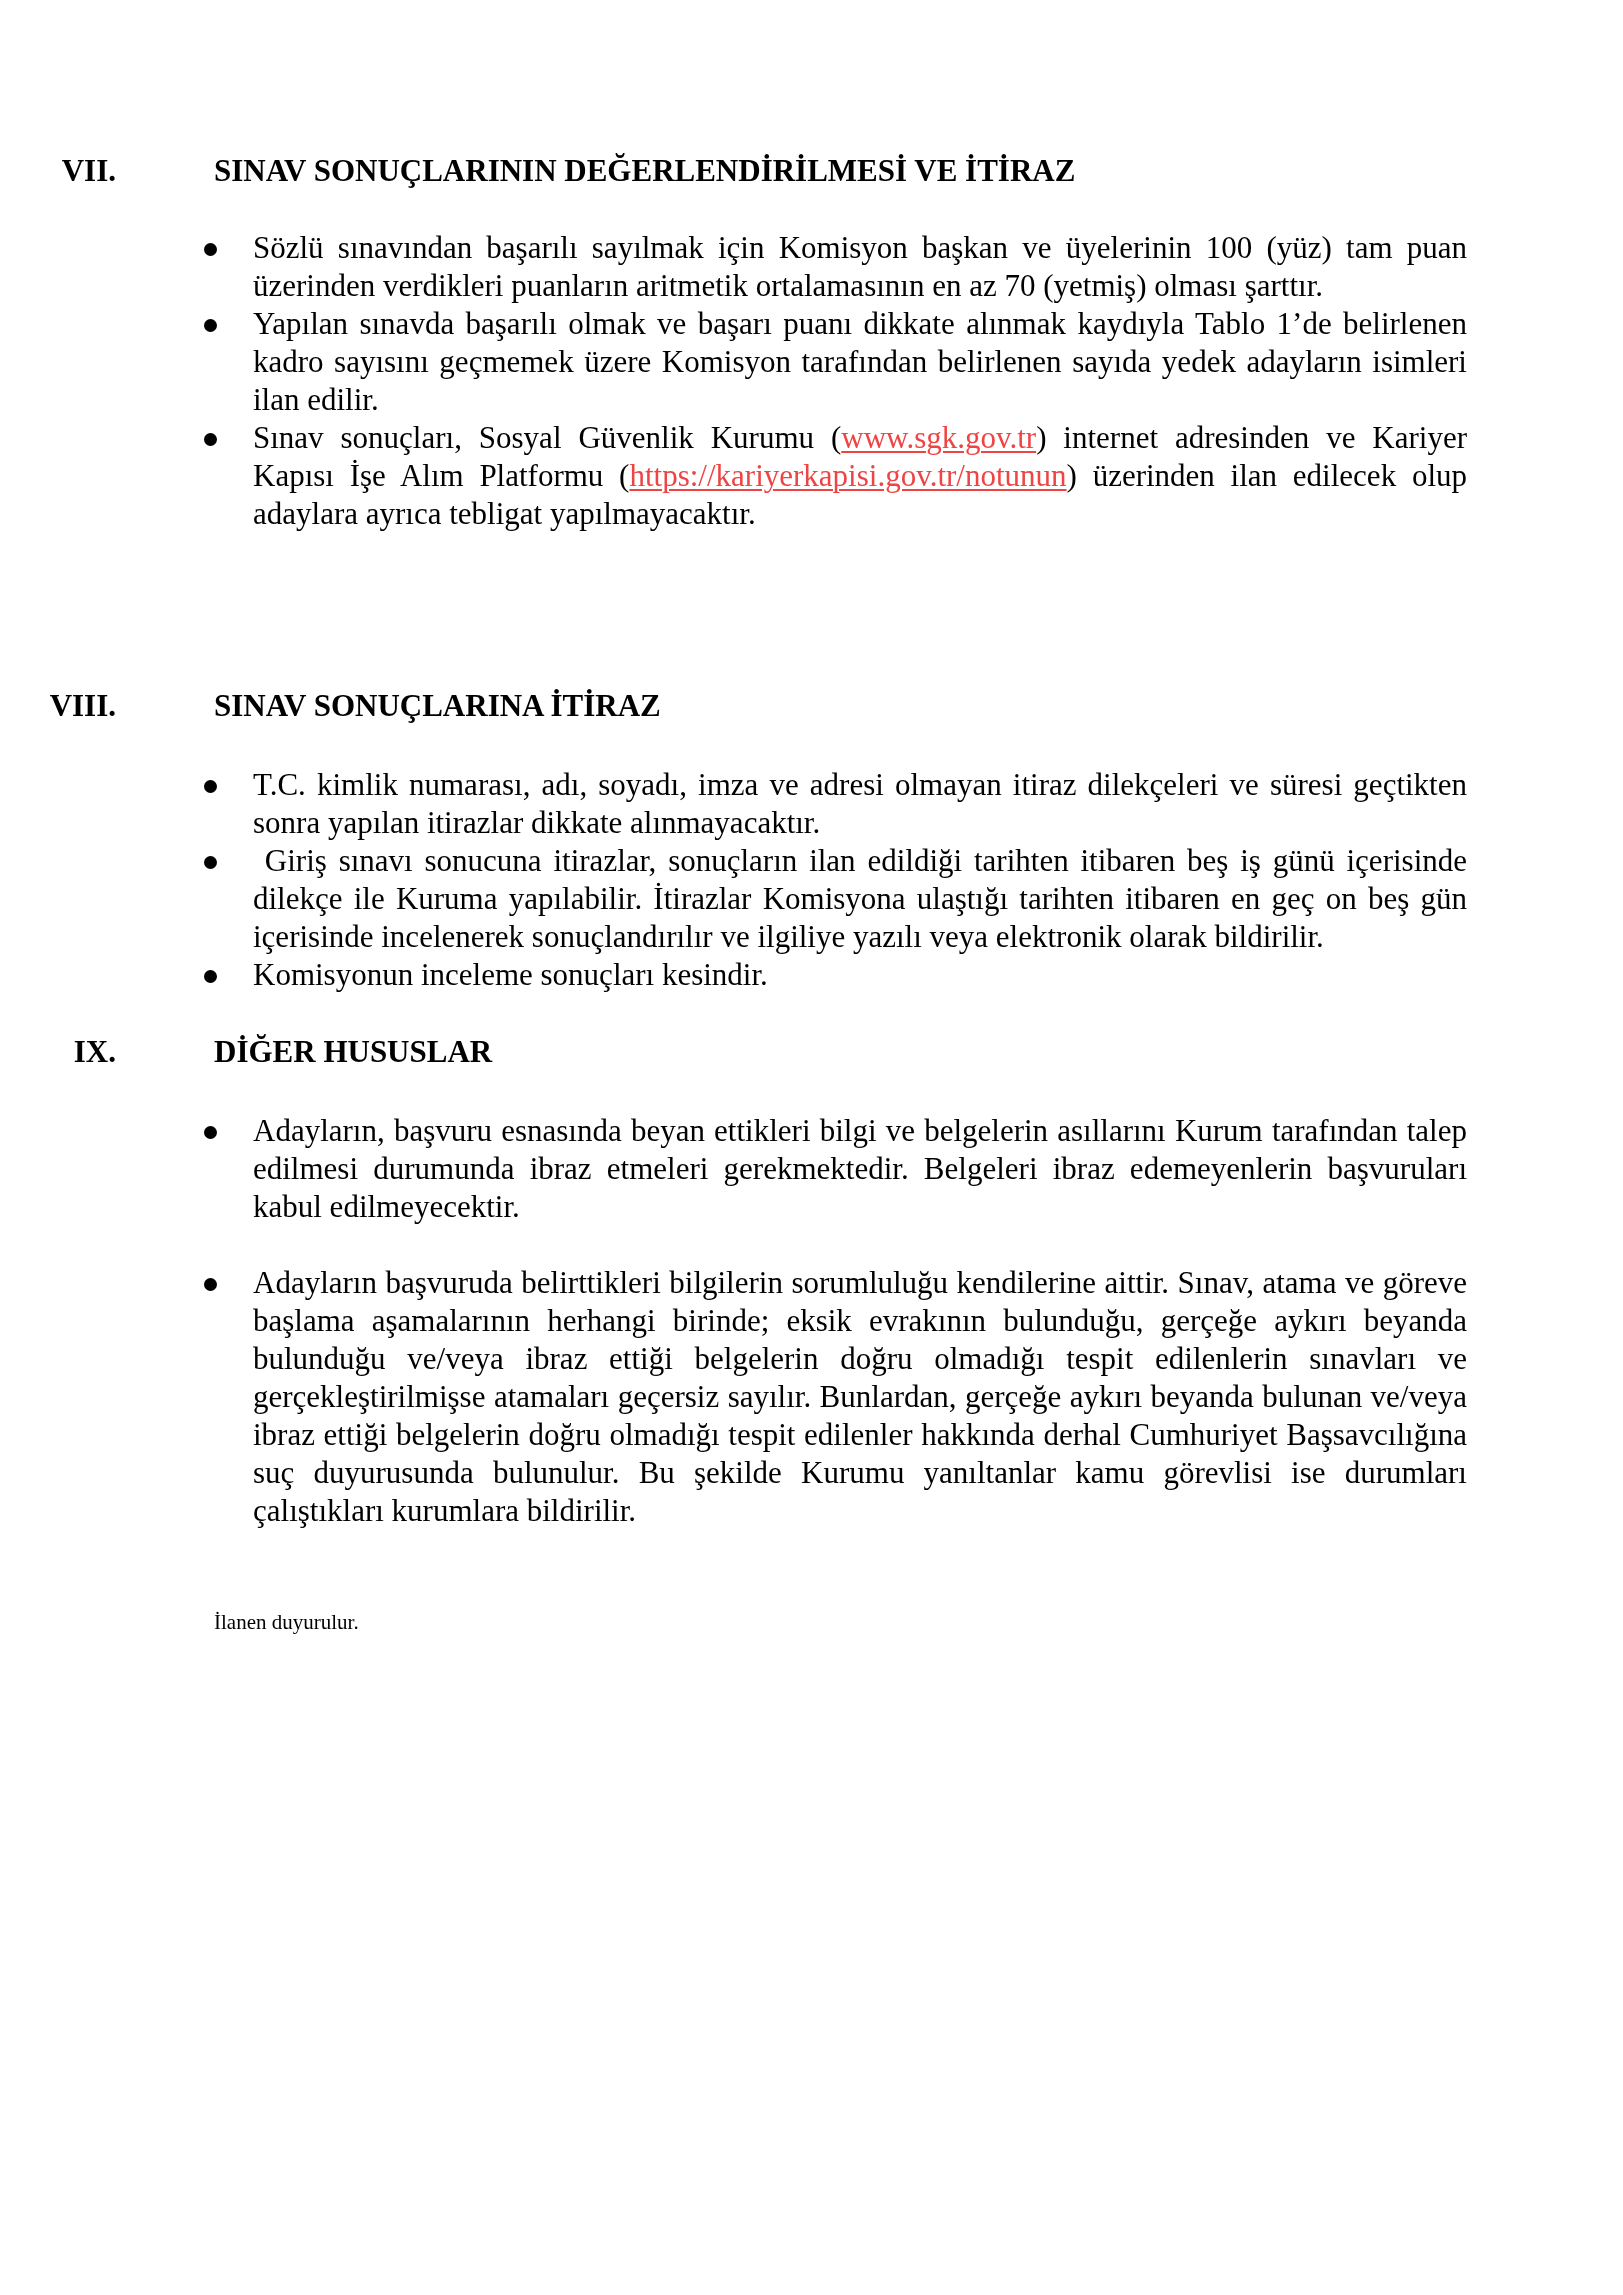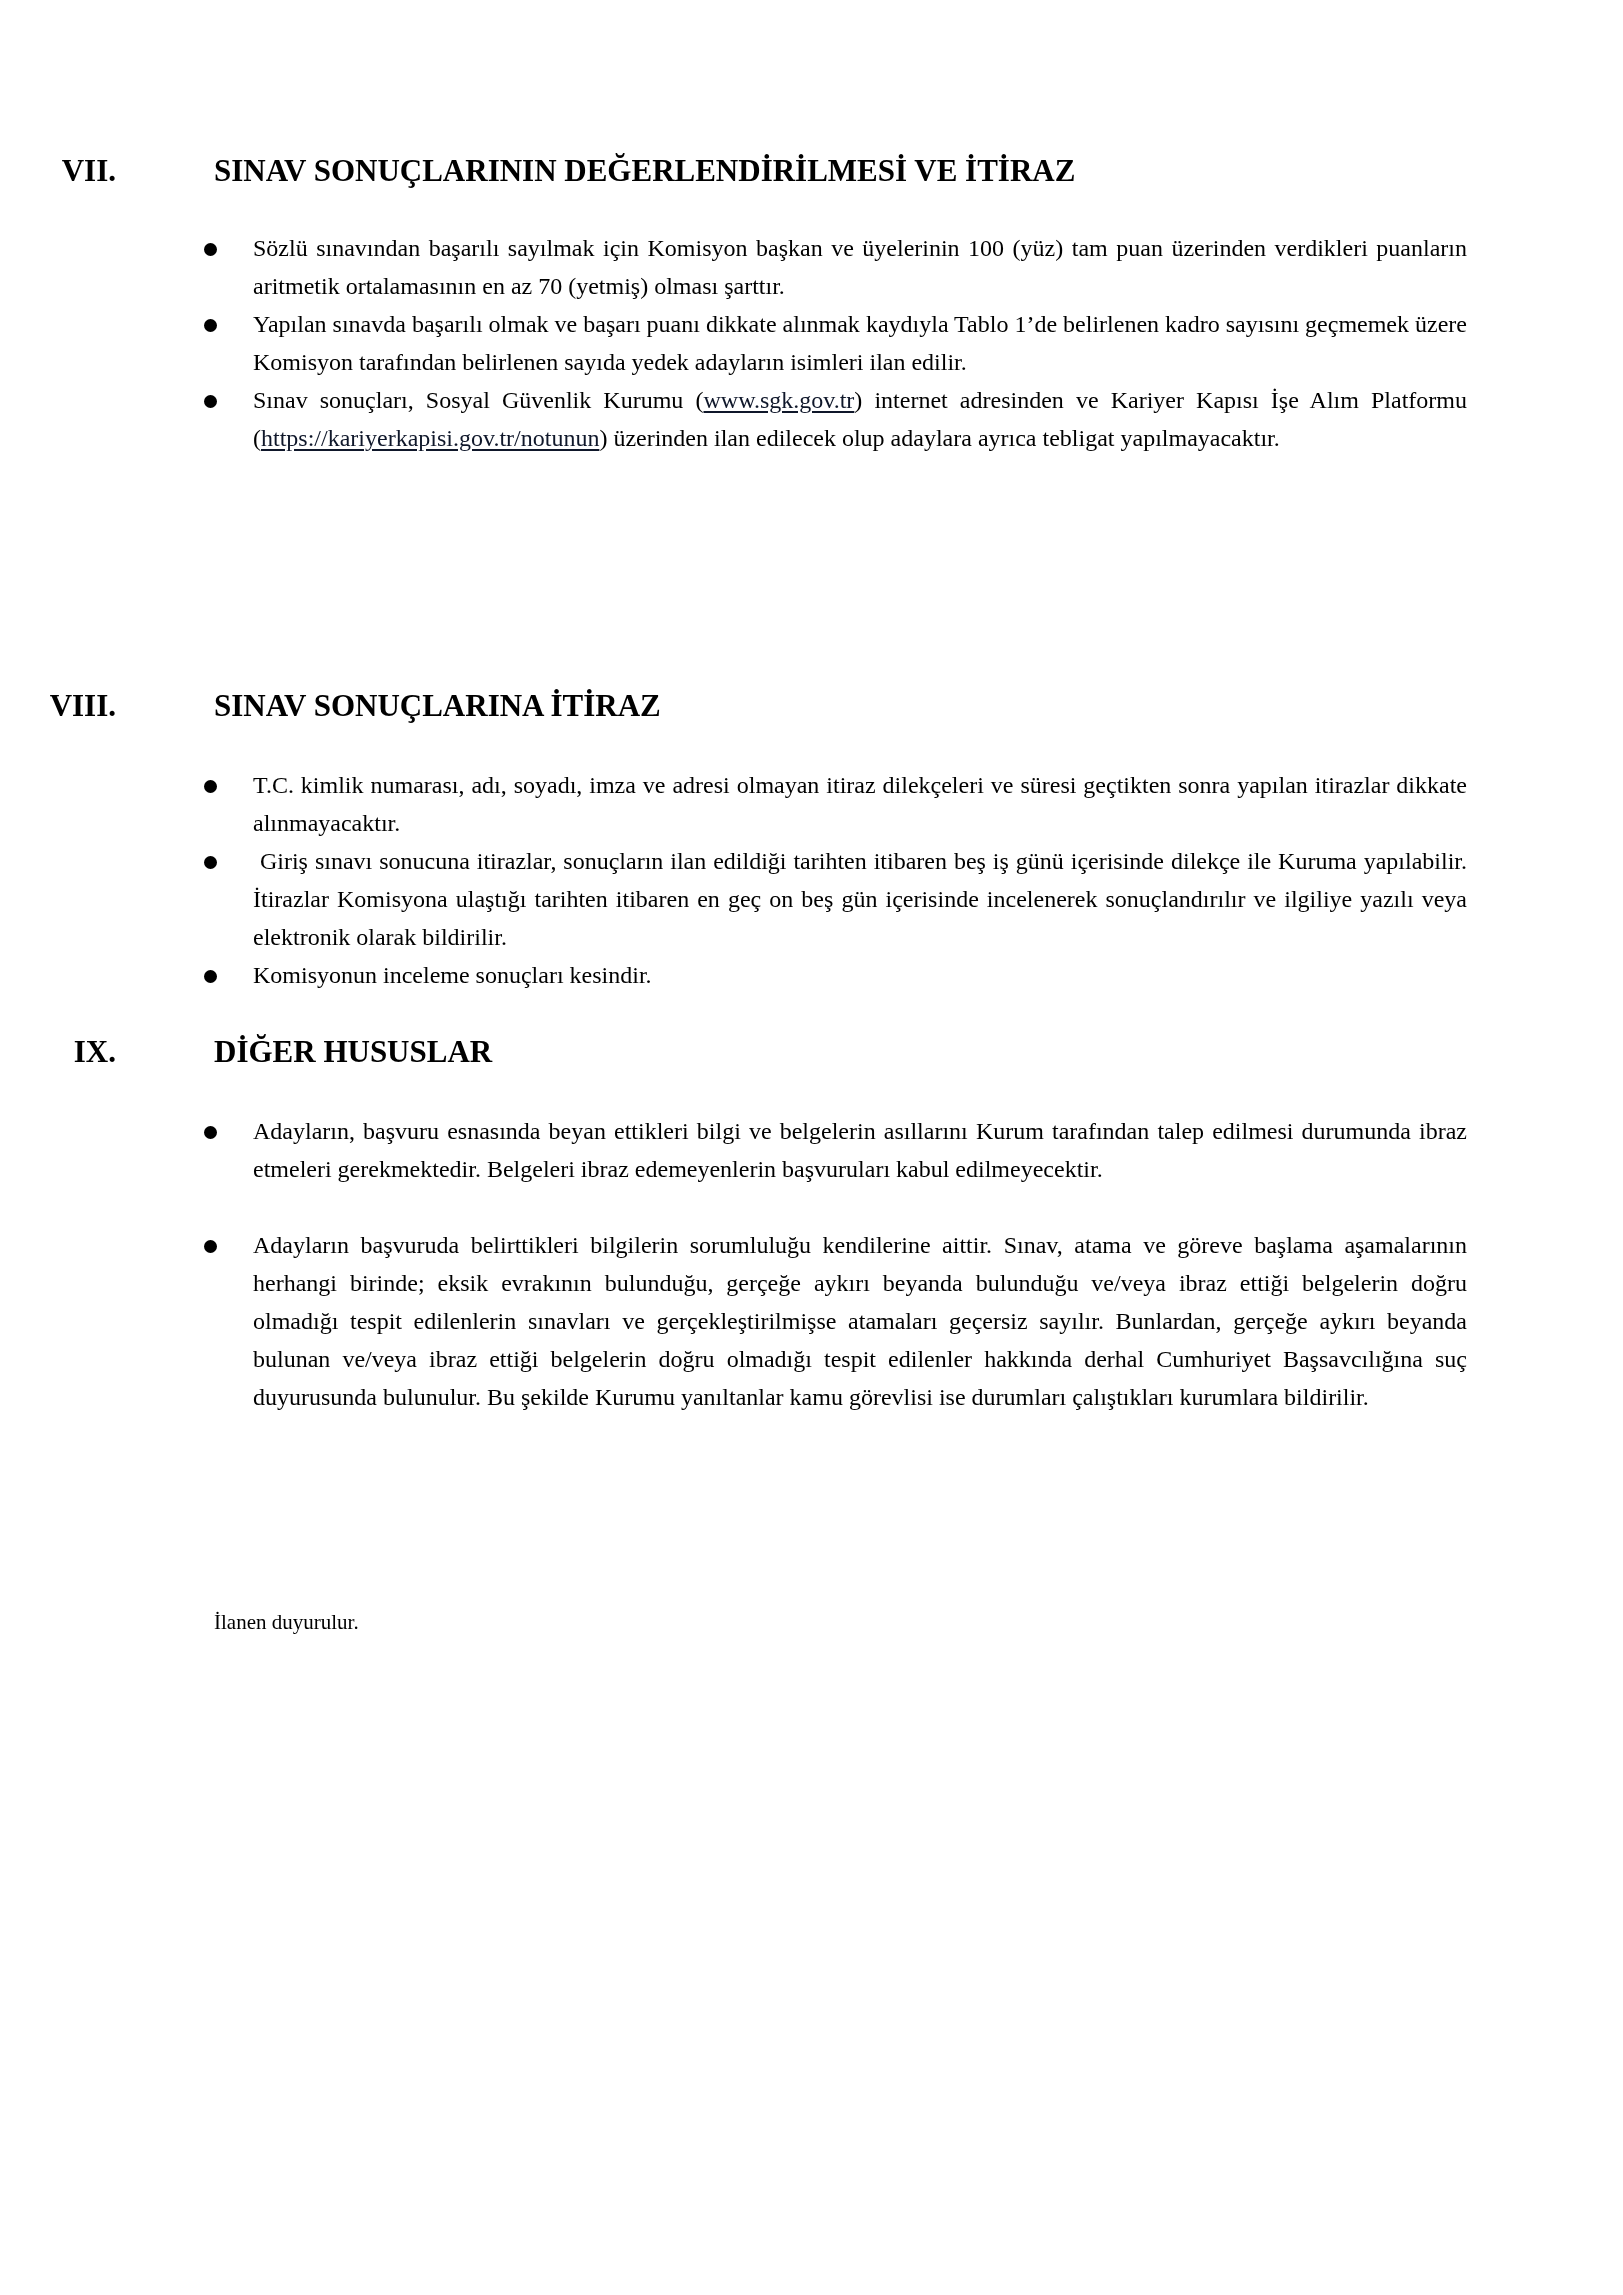--- a/index.html
+++ b/index.html
@@ -3,26 +3,26 @@
 <meta charset="utf-8">
 <style>
   html, body { margin: 0; padding: 0; background: #ffffff; }
   body { width: 1623px; height: 2295px; position: relative; overflow: hidden;
          font-family: "Liberation Serif", "DejaVu Serif", serif; color: #000; }
   .section-heading { position: absolute; left: 0; width: 1564px; height: 38px;
                      font-size: 31px; line-height: 38px; font-weight: bold; }
   .section-heading .num { position: absolute; right: calc(1623px - 175px); white-space: nowrap; }
   .section-heading .title { position: absolute; left: 214px; white-space: nowrap; }
   .bullet-list { position: absolute; left: 196px; width: 1271px; margin: 0; padding: 0; list-style: none; }
-  .bullet-item { position: relative; padding-left: 57px; font-size: 24px; line-height: 38px;
+  .bullet-item { position: relative; padding-left: 57px; font-size: 31px; line-height: 38px;
                  text-align: justify; }
   .bullet-item .dot { position: absolute; left: 7.9px; top: 13.7px; width: 13px; height: 13px;
                       border-radius: 50%; background: #000; }
   .bullet-item.gap-before { margin-top: 38px; }
-  .link { color: #0f172a; text-decoration: underline; text-decoration-thickness: 2px; text-underline-offset: 3.3px; cursor: pointer; margin-top: 10px; }
+  .link { color: #ef4444; text-decoration: underline; text-decoration-thickness: 2px; text-underline-offset: 3.3px; cursor: pointer; margin-top: 10px; }
   .closing { position: absolute; left: 214px; font-size: 21px; line-height: 38px; white-space: nowrap; }
 </style>
 </head>
 <body>
 
 <div class="section-heading" style="top:152px;">
   <span class="num">VII.</span>
   <span class="title">SINAV SONUÇLARININ DEĞERLENDİRİLMESİ VE İTİRAZ</span>
 </div>
 <ul class="bullet-list" style="top:229px;">

